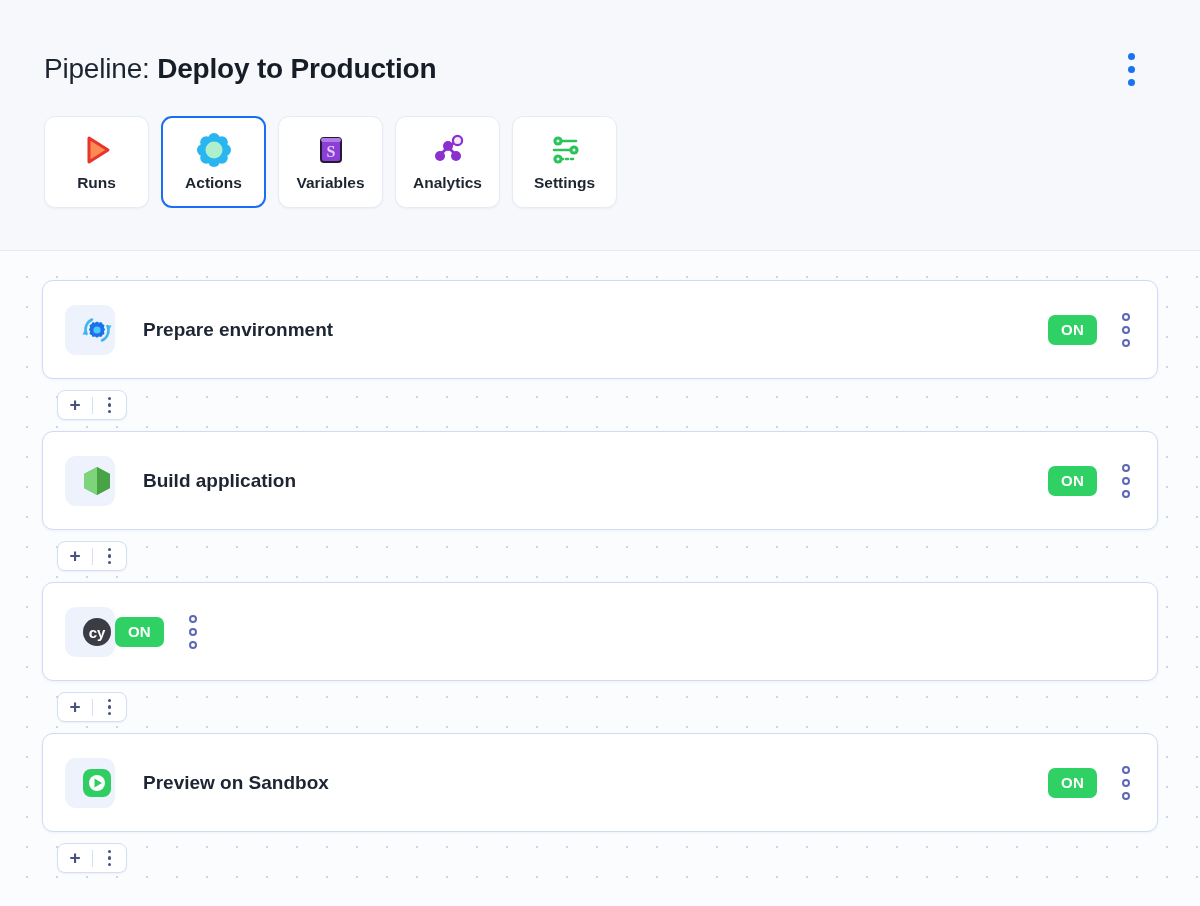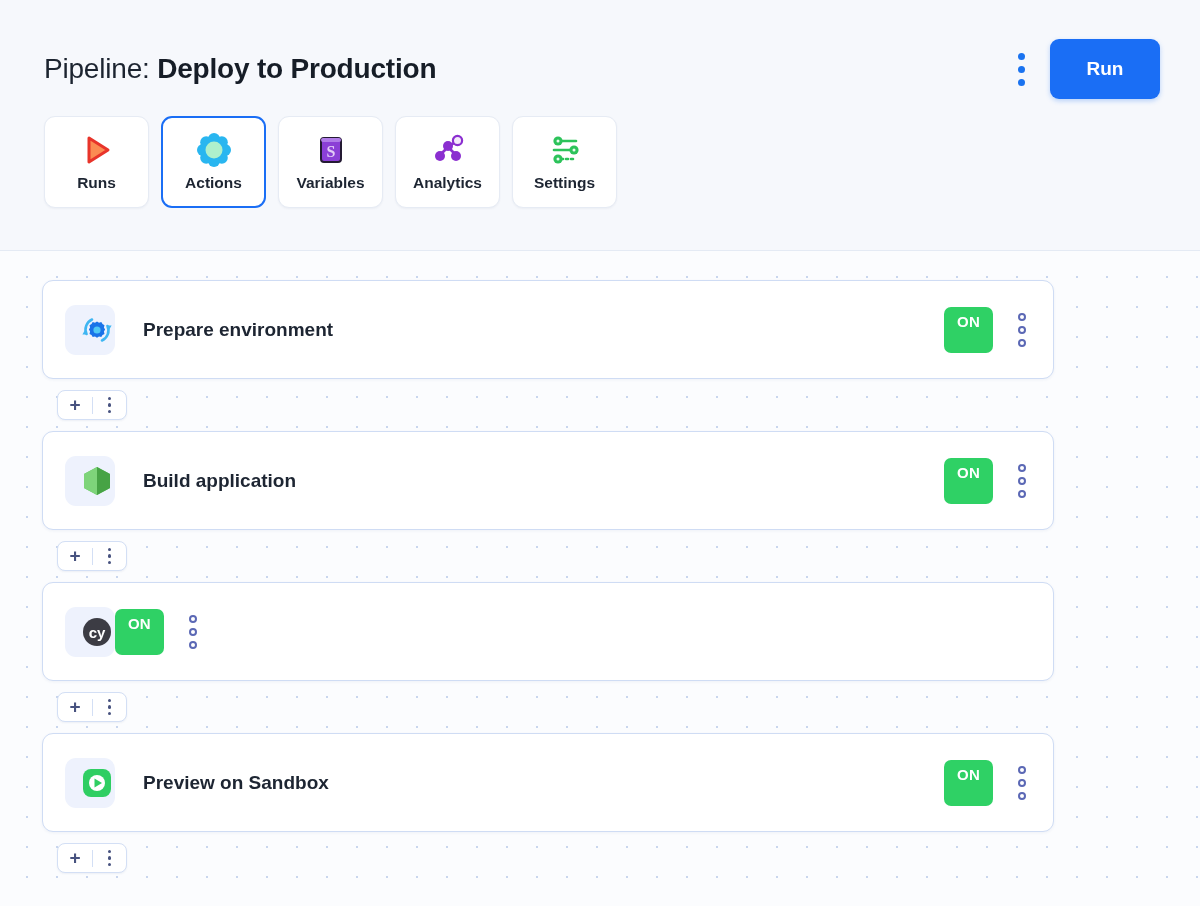--- a/index.html
+++ b/index.html
@@ -103,21 +103,21 @@
     background-image: radial-gradient(#c9d6ee 1.2px, transparent 1.3px);
     background-size: 30px 30px;
     background-position: 12px 11px;
     overflow: hidden;
   }
 
   .flow { padding: 29px 0 0 0; }
 
   .action-card {
     margin: 0 42px 0 42px;
-    width: 1012px;
+    width: 1116px;
     height: 99px;
     background: #ffffff;
     border: 1px solid #cfdcf4;
     border-radius: 11px;
     display: flex;
     align-items: center;
     padding: 0 18px 0 22px;
     box-shadow: 0 1px 3px rgba(40,70,130,0.06);
   }
   .card-icon-tile {
@@ -134,21 +134,21 @@
     font-weight: 700;
     color: #1d2532;
     flex: 1 1 auto;
   }
   .on-badge {
     background: #2fd165;
     color: #ffffff;
     font-size: 15px;
     font-weight: 700;
     border-radius: 7px;
-    padding: 7px 13px 24px 13px;
+    padding: 7px 13px 8px 13px;
     line-height: 1;
     margin-right: 16px;
     cursor: pointer;
     letter-spacing: 0.2px;
   }
   .kebab-ring {
     width: 26px; height: 46px;
     display: flex; flex-direction: column;
     align-items: center; justify-content: center;
     gap: 5px;
@@ -217,21 +217,20 @@
     </div>
 
     <div class="header-spacer"></div>
 
     <div class="kebab-blue">
       <span></span>
       <span></span>
       <span></span>
     </div>
 
-    <button class="run-button">Run</button>
   </div>
 
   <div class="tabs">
 
     <div class="tab">
       <span class="tab-icon">
         <svg viewBox="0 0 34 34">
             <path d="M9 5 L28 17 L9 29 Z" fill="#fb8b52" stroke="#e8342a" stroke-width="3" stroke-linejoin="round"></path>
           </svg>
       </span>

